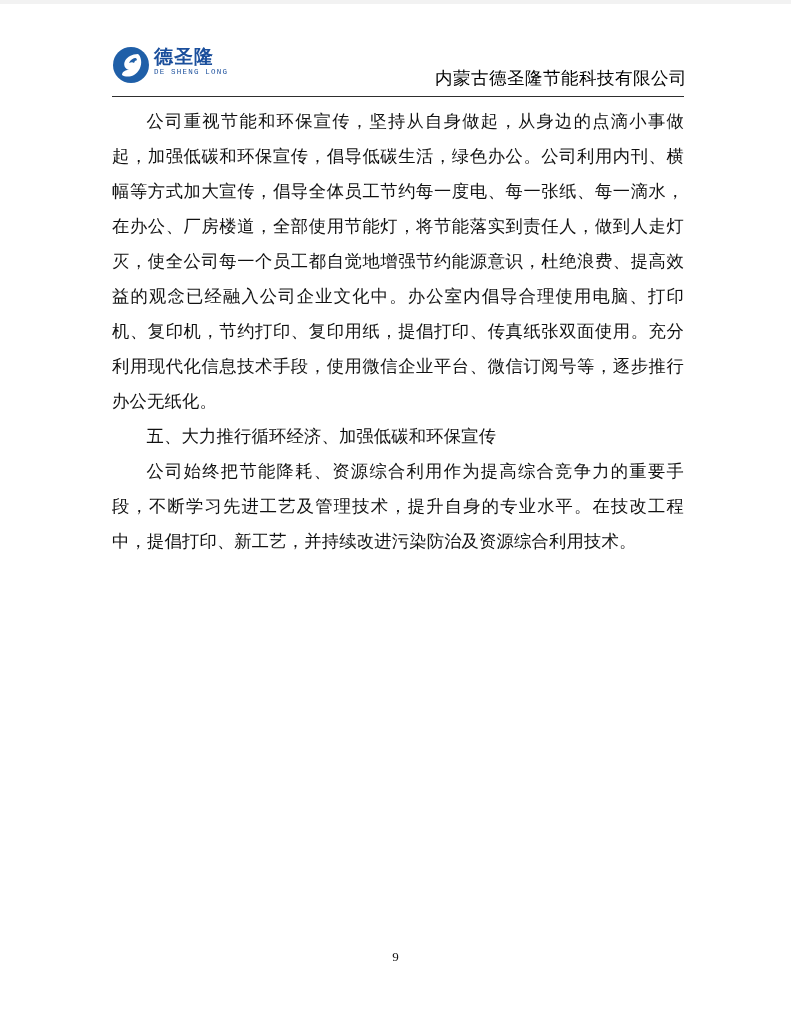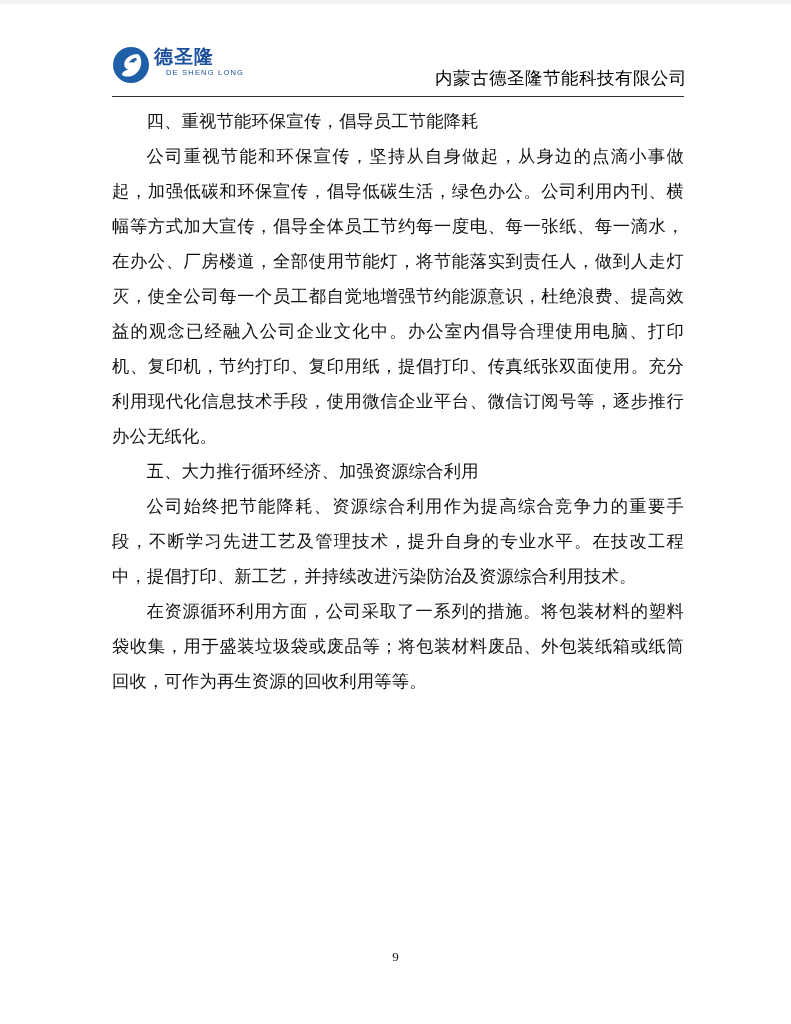--- a/index.html
+++ b/index.html
@@ -48,23 +48,23 @@
     top: 0px;
     font-family: "Liberation Serif", serif;
     font-weight: bold;
     font-size: 19px;
     letter-spacing: 1px;
     color: #1b4f9c;
     white-space: nowrap;
   }
   .logo-text-en {
     position: absolute;
-    left: 54px;
+    left: 42px;
     top: 24px;
-    font-family: Liberation Sans, sans-serif;
+    font-family: Liberation Mono, monospace;
     font-size: 7.5px;
     letter-spacing: 1.2px;
     color: #1b4f9c;
     white-space: nowrap;
   }
   .company-name {
     position: absolute;
     right: 104px;
     top: 62px;
     font-family: "Liberation Serif", serif;
@@ -136,22 +136,20 @@
       </span>
       <span class="logo-text-cn">德圣隆</span>
       <span class="logo-text-en">DE SHENG LONG</span>
     </div>
 
     <div class="company-name">内蒙古德圣隆节能科技有限公司</div>
     <div class="header-rule"></div>
   </div>
 
   <div class="content">
-    <p class="para heading">四、重视节能环保宣传，倡导员工节能降耗</p>
     <p class="para indent">公司重视节能和环保宣传，坚持从自身做起，从身边的点滴小事做起，加强低碳和环保宣传，倡导低碳生活，绿色办公。公司利用内刊、横幅等方式加大宣传，倡导全体员工节约每一度电、每一张纸、每一滴水，在办公、厂房楼道，全部使用节能灯，将节能落实到责任人，做到人走灯灭，使全公司每一个员工都自觉地增强节约能源意识，杜绝浪费、提高效益的观念已经融入公司企业文化中。办公室内倡导合理使用电脑、打印机、复印机，节约打印、复印用纸，提倡打印、传真纸张双面使用。充分利用现代化信息技术手段，使用微信企业平台、微信订阅号等，逐步推行办公无纸化。</p>
-    <p class="para heading">五、大力推行循环经济、加强资源综合利用</p>
+    <p class="para heading">五、大力推行循环经济、加强低碳和环保宣传</p>
     <p class="para indent">公司始终把节能降耗、资源综合利用作为提高综合竞争力的重要手段，不断学习先进工艺及管理技术，提升自身的专业水平。在技改工程中，提倡打印、新工艺，并持续改进污染防治及资源综合利用技术。</p>
-    <p class="para indent">在资源循环利用方面，公司采取了一系列的措施。将包装材料的塑料袋收集，用于盛装垃圾袋或废品等；将包装材料废品、外包装纸箱或纸筒回收，可作为再生资源的回收利用等等。</p>
   </div>
 
   <div class="page-number">9</div>
 
 </div>
 
 </body></html>

